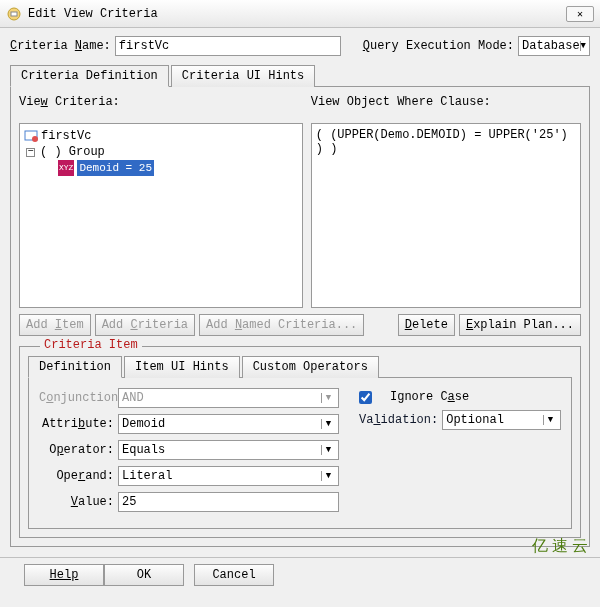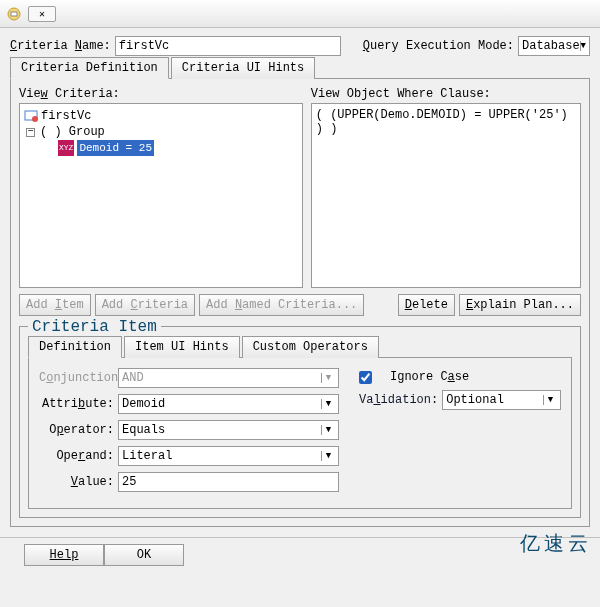--- a/index.html
+++ b/index.html
@@ -2,64 +2,65 @@
 <html><head>
 <meta charset="utf-8">
 <style>
 * { box-sizing: border-box; margin: 0; padding: 0; font-family: "SimSun", "Courier New", monospace; font-size: 12px; }
 body { background: #f0f0f0; width: 600px; height: 607px; overflow: hidden; }
 .titlebar { height: 28px; background: linear-gradient(#fefefe, #e8e8e8); border-bottom: 1px solid #c0c0c0; display: flex; align-items: center; padding: 0 6px; }
 .titlebar .icon { width: 16px; height: 16px; display: inline-block; margin-right: 6px; }
 .titlebar .title { flex: 1; }
 .titlebar .closebtn { width: 28px; height: 16px; border: 1px solid #a0a0a0; border-radius: 2px; display: flex; align-items: center; justify-content: center; background: #f8f8f8; font-size: 10px; }
 .content { padding: 8px 10px; }
-.row-top { display: flex; align-items: center; gap: 4px; }
+.row-top { display: flex; align-items: center; margin-bottom: 8px; gap: 4px; }
 .label { white-space: nowrap; }
 input[type=text], select, .select { border: 1px solid #999; background: #fff; height: 20px; padding: 1px 3px; font-family: inherit; font-size: 12px; }
 .select { display: flex; align-items: center; justify-content: space-between; }
 .select .arr { border-left: 1px solid #999; width: 14px; text-align: center; font-size: 9px; }
 .tabrow { display: flex; position: relative; bottom: -1px; }
 .tab { border: 1px solid #999; background: linear-gradient(#fdfdfd,#e9e9e9); padding: 3px 10px; margin-right: 2px; border-bottom: none; font-size: 12px; }
 .tab.active { background: #f0f0f0; border-bottom: 1px solid #f0f0f0; }
 .tabpanel { border: 1px solid #999; padding: 8px; background: #f0f0f0; }
 .dual { display: flex; gap: 8px; }
-.panelabel { margin-bottom: 2px; }
+.panelabel { margin-bottom: 14px; }
 .whitebox { border: 1px solid #999; background: #fff; height: 185px; padding: 4px; overflow: hidden; font-family: "Courier New", monospace; }
 .treerow { display: flex; align-items: center; line-height: 16px; }
 .treerow .sp { display: inline-block; }
 .sel { background: #316ac5; color: #fff; padding: 0 2px; font-size: 11px; }
 .btnrow { display: flex; gap: 4px; margin-top: 6px; }
 .btn { border: 1px solid #999; background: linear-gradient(#fdfdfd,#e4e4e4); padding: 3px 6px; font-size: 12px; white-space: nowrap; }
 .btn.disabled { color: #999; }
 .btn.wide { min-width: 80px; text-align: center; }
 .fieldset { border: 1px solid #999; margin-top: 10px; padding: 8px; position: relative; background: #f0f0f0; }
-.legend { color: #0c4a6e; position: absolute; top: -9px; left: 8px; background: #f0f0f0; padding: 0 4px; font-size: 16px; }
+.legend { color: #b91c1c; position: absolute; top: -9px; left: 20px; background: #f0f0f0; padding: 0 4px; font-size: 12px; }
 .formrow { display: flex; align-items: center; margin-bottom: 6px; gap: 4px; }
 .formcol { display: flex; flex-direction: column; }
 .attrlabel { width: 75px; text-align: right; }
 .und { text-decoration: underline; }
 .chk { display: flex; align-items: center; gap: 18px; }
 .chk input { width: 13px; height: 13px; accent-color: #2060c0; }
 .disabled-text { color: #999; }
 .bottombar { display: flex; justify-content: flex-start; padding: 6px 24px; }
 .separator { border-top:1px solid #c0c0c0; margin:2px 0 0 0; }
 .ticon { width:14px; height:14px; display:inline-block; }
-.watermark { position:absolute; right:8px; bottom:50px; color:#0c4a6e; font-size:20px; font-family:sans-serif; letter-spacing:4px; }
+.watermark { position:absolute; right:8px; bottom:50px; color:#4d7c0f; font-size:16px; font-family:sans-serif; letter-spacing:4px; }
 .abbr { color:#0f172a; }
 </style>
 </head>
 <body>
 
 <div class="titlebar">
   <span class="icon">
     <svg viewBox="0 0 16 16">
         <circle cx="8" cy="8" r="6" fill="#f5d47a" stroke="#c0a030"></circle>
         <rect x="5" y="6" width="6" height="4" fill="#fff" stroke="#888"></rect>
       </svg>
   </span>
+  <span class="title">Edit View Criteria</span>
   <span class="closebtn">✕</span>
 </div>
 
 <div class="content">
   <div class="row-top">
     <span class="label"><span class="und">C</span>riteria <span class="und">N</span>ame:</span>
     <input type="text" style="flex: 1 1 0%;" value="firstVc">
     <span style="width:14px"></span>
     <span class="label"><span class="und">Q</span>uery Execution Mode:</span>
     <div class="select" style="width:72px">
@@ -177,16 +178,17 @@
     </div>
 
   </div>
 </div>
 
 <div class="separator"></div>
 <div class="bottombar">
   <div class="btn wide"><span class="und">Help</span></div>
   <div style="display:flex; gap:10px;">
     <div class="btn wide">OK</div>
+    <div class="btn wide" style="width:60px;overflow:hidden;">Cancel</div>
   </div>
 </div>
 
 <div class="watermark">亿速云</div>
 
 </body></html>

